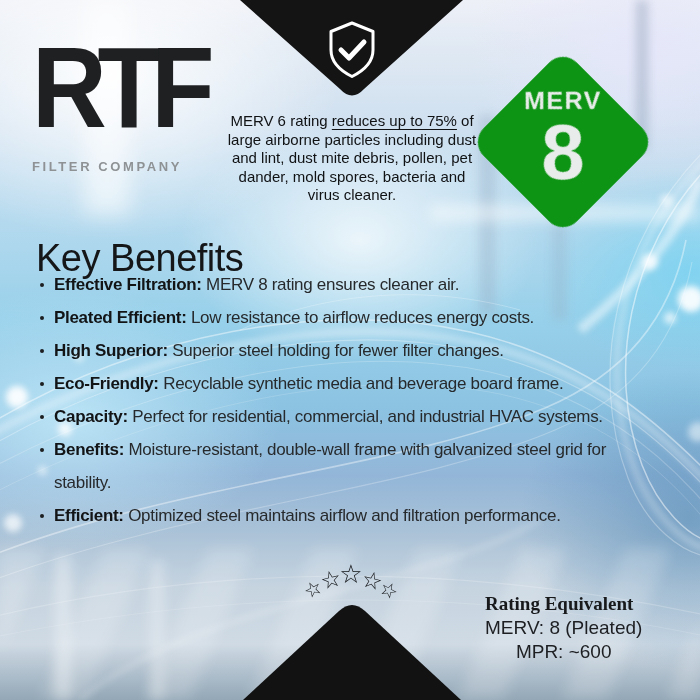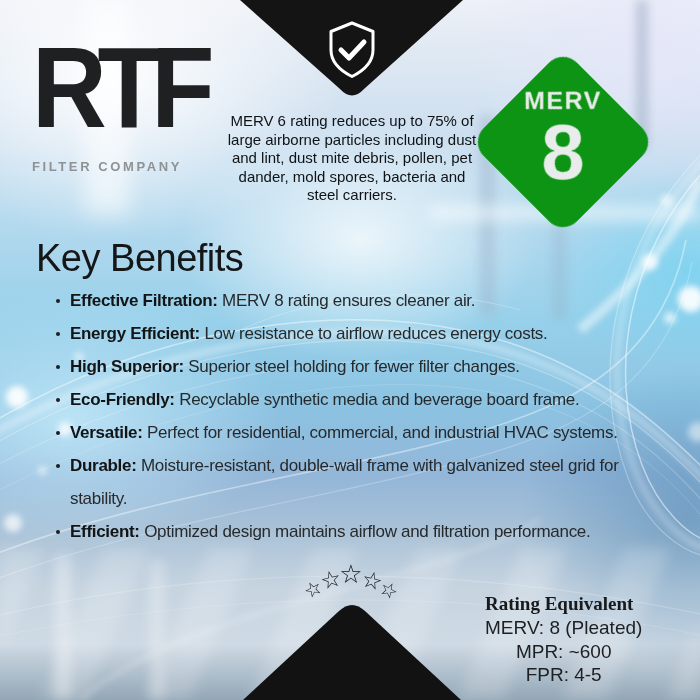--- a/index.html
+++ b/index.html
@@ -33,29 +33,29 @@
   .waves{position:absolute;left:0;top:0;pointer-events:none;}
   
   .logo{position:absolute;left:32px;top:30px;}
   .logo-rtf{font-size:115px;line-height:1;font-weight:800;letter-spacing:-0.09em;color:#1e2022;transform:scaleX(.9);transform-origin:left top;}
   .logo-sub{margin-top:14px;font-size:13px;font-weight:700;letter-spacing:2.6px;color:#8e9295;}
   
   .ribbon-top{position:absolute;left:228px;top:0;}
   
   .intro{position:absolute;left:227px;top:112px;width:250px;text-align:center;
     font-size:15px;line-height:18.5px;font-weight:500;color:#101214;}
-  .intro .u{text-underline-offset:3px;}
+  .intro .u{text-decoration:underline;text-underline-offset:3px;}
   
   .diamond{position:absolute;left:497px;top:76px;width:132px;height:132px;background:#0d9414;border-radius:20px;transform:rotate(45deg);}
   .diamond-inner{width:100%;height:100%;transform:rotate(-45deg);display:flex;flex-direction:column;align-items:center;justify-content:center;color:#e8ecea;}
   .diamond-merv{font-size:25px;font-weight:700;letter-spacing:1.5px;line-height:1;margin-top:-6px;}
   .diamond-num{font-size:78px;font-weight:700;line-height:.95;margin-top:2px;}
   
   .benefits-title{position:absolute;left:36px;top:237px;font-size:38px;font-weight:400;letter-spacing:-.5px;color:#141618;}
-  .benefits{position:absolute;left:38px;top:268px;width:606px;list-style:none;margin:16px;padding:0;}
+  .benefits{position:absolute;left:38px;top:268px;width:606px;list-style:none;margin:0;padding:0;}
   .benefits li{position:relative;padding-left:16px;font-size:17px;line-height:33px;letter-spacing:-.3px;color:#272a2c;}
   .benefits li::before{content:"";position:absolute;left:2px;top:15px;width:4px;height:4px;border-radius:50%;background:#1c1e20;}
   .benefits b{font-weight:700;color:#121416;}
   
   .stars{position:absolute;left:0;top:0;pointer-events:none;}
   .star{position:absolute;color:#101214;font-family:"DejaVu Sans",sans-serif;line-height:1;}
   .star-1{left:313px;top:589px;font-size:20px;transform:translate(-50%,-50%) rotate(-28deg);}
   .star-2{left:331px;top:580px;font-size:23px;transform:translate(-50%,-50%) rotate(-14deg);}
   .star-3{left:351px;top:574px;font-size:26px;transform:translate(-50%,-50%);}
   .star-4{left:372px;top:581px;font-size:23px;transform:translate(-50%,-50%) rotate(14deg);}
@@ -130,52 +130,51 @@
   </div>
 
   <svg class="ribbon-top" width="248" height="112" viewBox="0 0 248 112">
     <path d="M12,0 H235 L136,89 Q124,102 112,89 Z" fill="#141414"></path>
     <g stroke="#ffffff" fill="none">
       <path d="M124,23 L103,31.5 L103,50 C103,62.5 112,70.5 124,76.5 C136,70.5 145,62.5 145,50 L145,31.5 Z" stroke-width="3" stroke-linejoin="round"></path>
       <path d="M113,50 L121,58 L136,42" stroke-width="5" stroke-linecap="round" stroke-linejoin="round"></path>
     </g>
   </svg>
 
-  <div class="intro"><span>MERV 6 rating </span><span class="u">reduces up to 75%</span><span> of large airborne particles including dust and lint, dust mite debris, pollen, pet dander, mold spores, bacteria and steel carriers.</span></div>
+  <div class="intro"><span>MERV 6 rating </span><span class="u">reduces up to 75%</span><span> of large airborne particles including dust and lint, dust mite debris, pollen, pet dander, mold spores, bacteria and virus cleaner.</span></div>
 
   <div class="diamond">
     <div class="diamond-inner">
       <div class="diamond-merv">MERV</div>
       <div class="diamond-num">8</div>
     </div>
   </div>
 
   <div class="benefits-title">Key Benefits</div>
   <ul class="benefits">
     <li><b>Effective Filtration:</b><span> MERV 8 rating ensures cleaner air.</span></li>
-    <li><b>Energy Efficient:</b><span> Low resistance to airflow reduces energy costs.</span></li>
+    <li><b>Pleated Efficient:</b><span> Low resistance to airflow reduces energy costs.</span></li>
     <li><b>High Superior:</b><span> Superior steel holding for fewer filter changes.</span></li>
     <li><b>Eco-Friendly:</b><span> Recyclable synthetic media and beverage board frame.</span></li>
-    <li><b>Versatile:</b><span> Perfect for residential, commercial, and industrial HVAC systems.</span></li>
-    <li><b>Durable:</b><span> Moisture-resistant, double-wall frame with galvanized steel grid for stability.</span></li>
-    <li><b>Efficient:</b><span> Optimized design maintains airflow and filtration performance.</span></li>
+    <li><b>Capacity:</b><span> Perfect for residential, commercial, and industrial HVAC systems.</span></li>
+    <li><b>Benefits:</b><span> Moisture-resistant, double-wall frame with galvanized steel grid for stability.</span></li>
+    <li><b>Efficient:</b><span> Optimized steel maintains airflow and filtration performance.</span></li>
   </ul>
 
   <div class="stars">
     <span class="star star-1">☆</span>
     <span class="star star-2">☆</span>
     <span class="star star-3">☆</span>
     <span class="star star-4">☆</span>
     <span class="star star-5">☆</span>
   </div>
 
   <svg class="ribbon-bottom" width="234" height="105" viewBox="0 0 234 105">
     <path d="M8,105 L104,16 Q117,4 130,16 L226,105 Z" fill="#121212"></path>
   </svg>
 
   <div class="rating">
     <div class="rating-title">Rating Equivalent</div>
     <div class="rating-row">MERV: 8 (Pleated)</div>
     <div class="rating-row">MPR: ~600</div>
-    <div class="rating-row">FPR: 4-5</div>
   </div>
 
 </div>
 
 </body></html>

